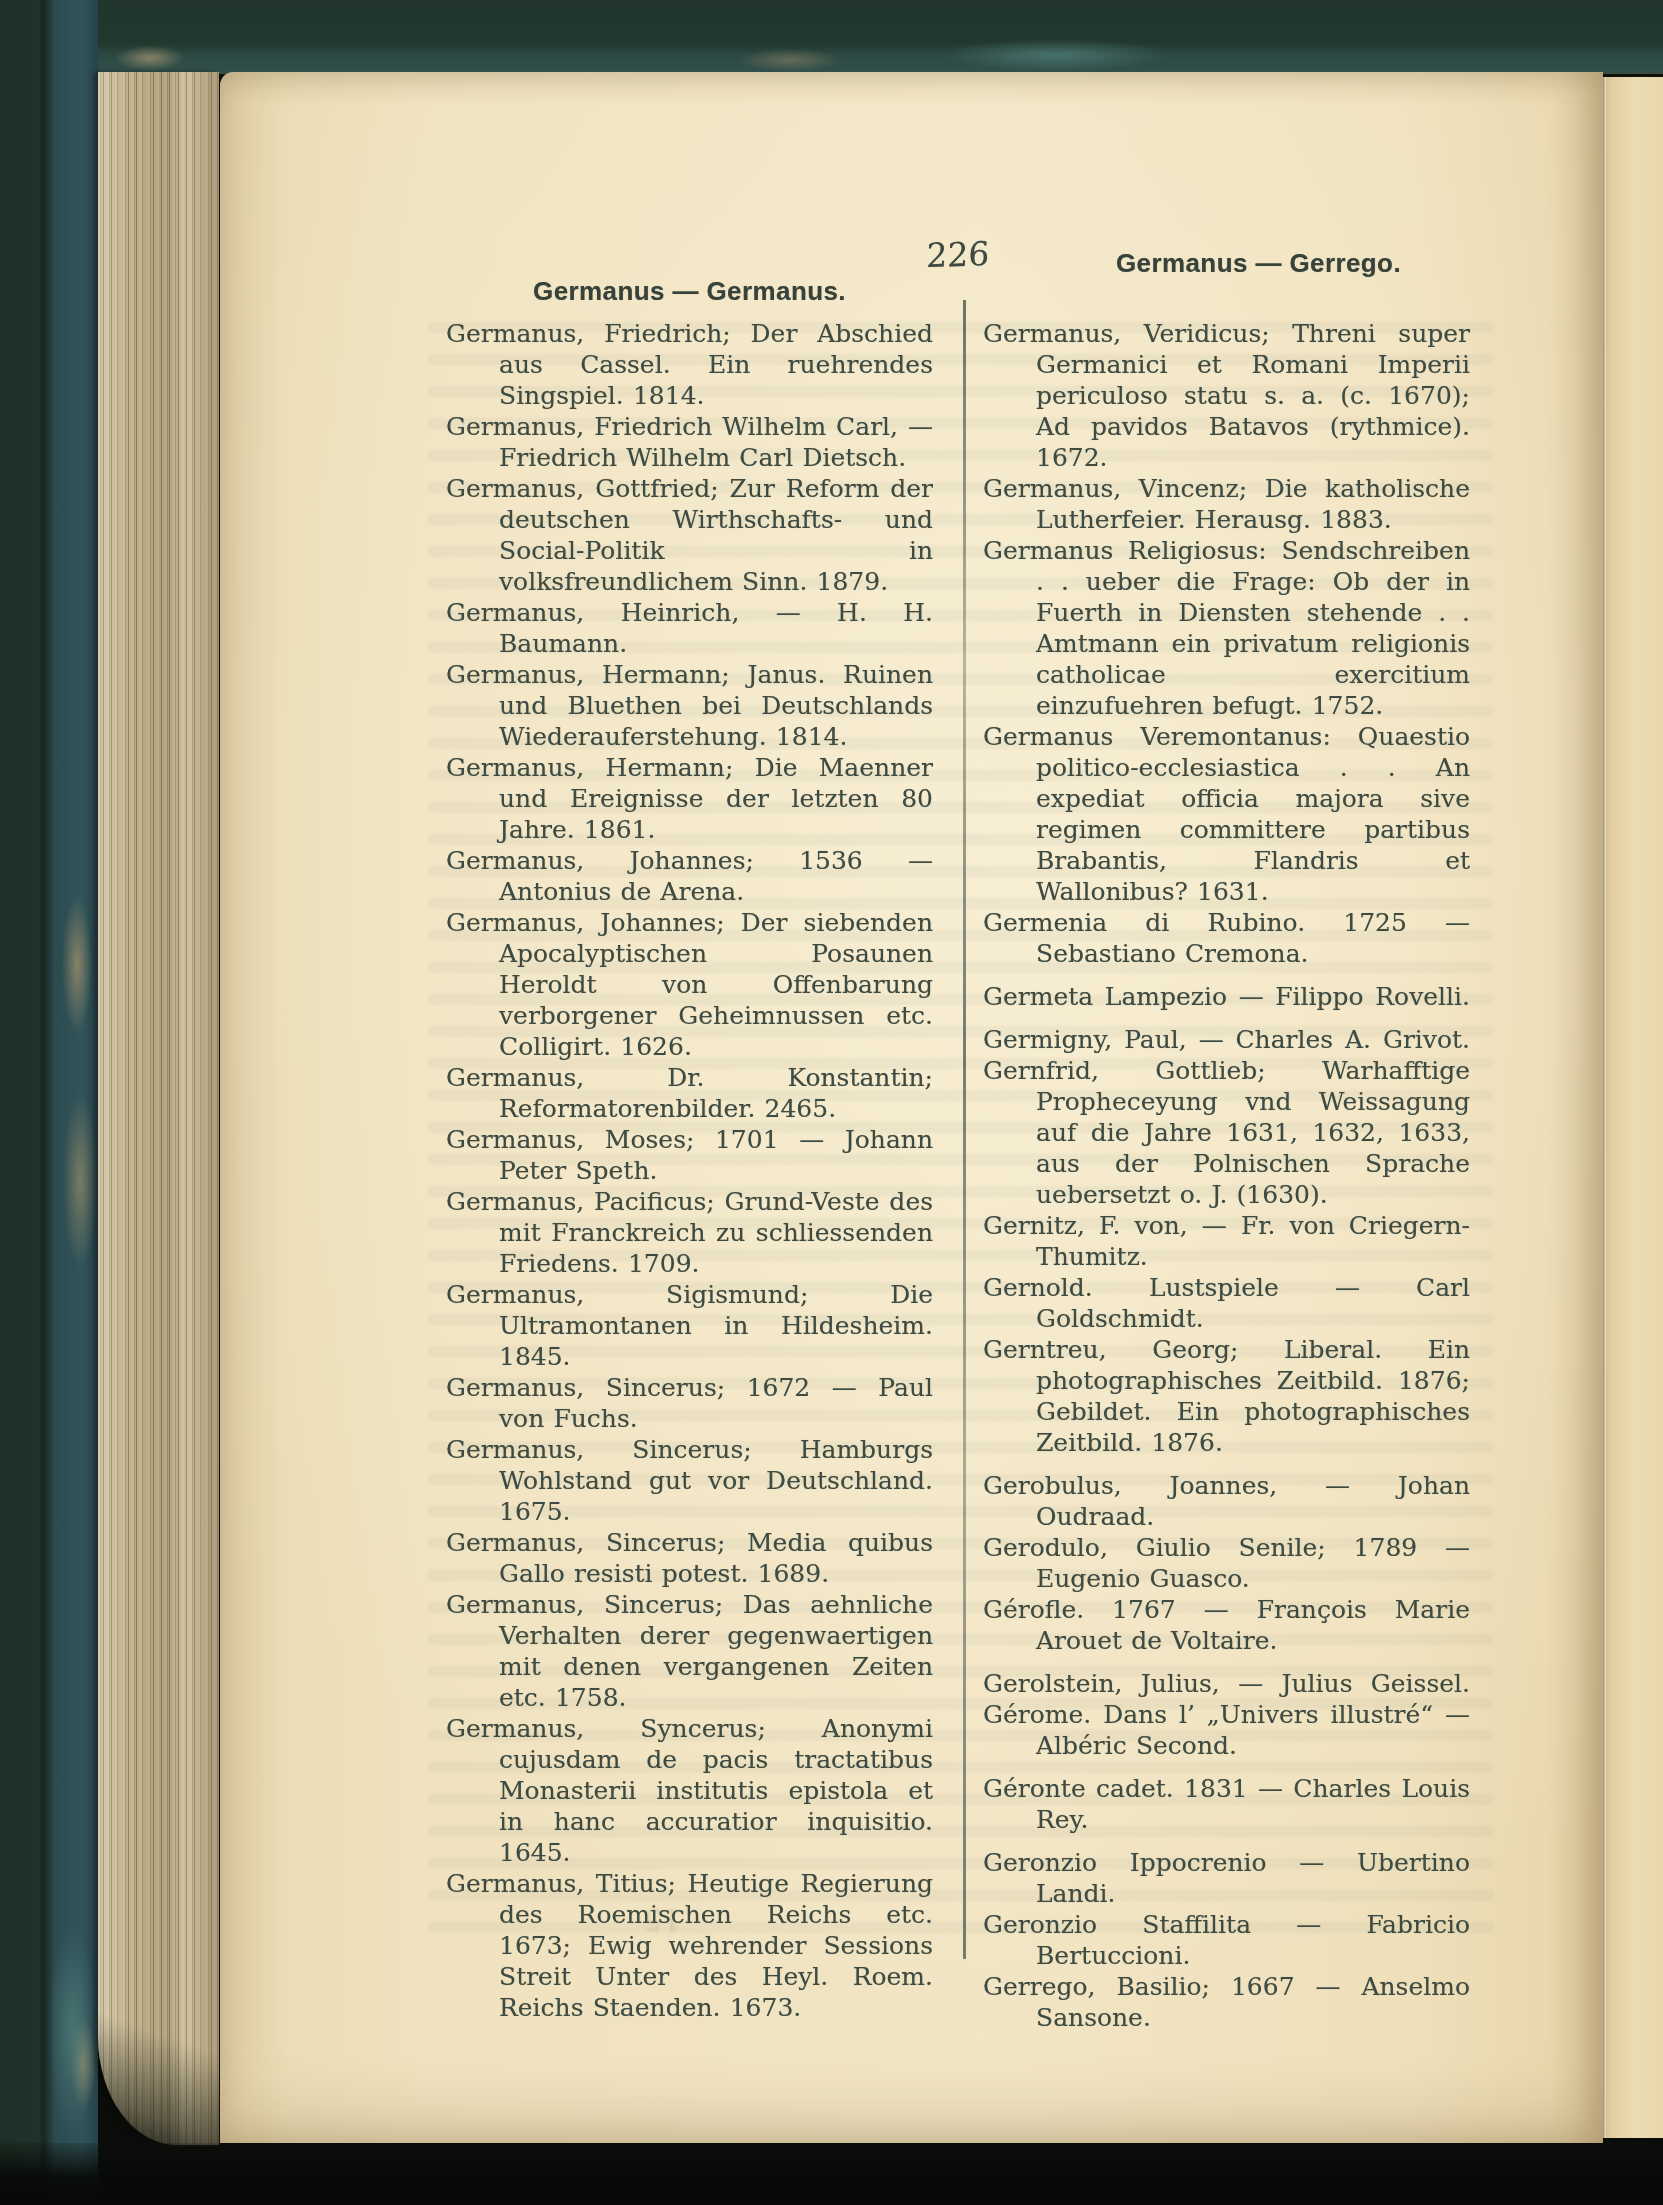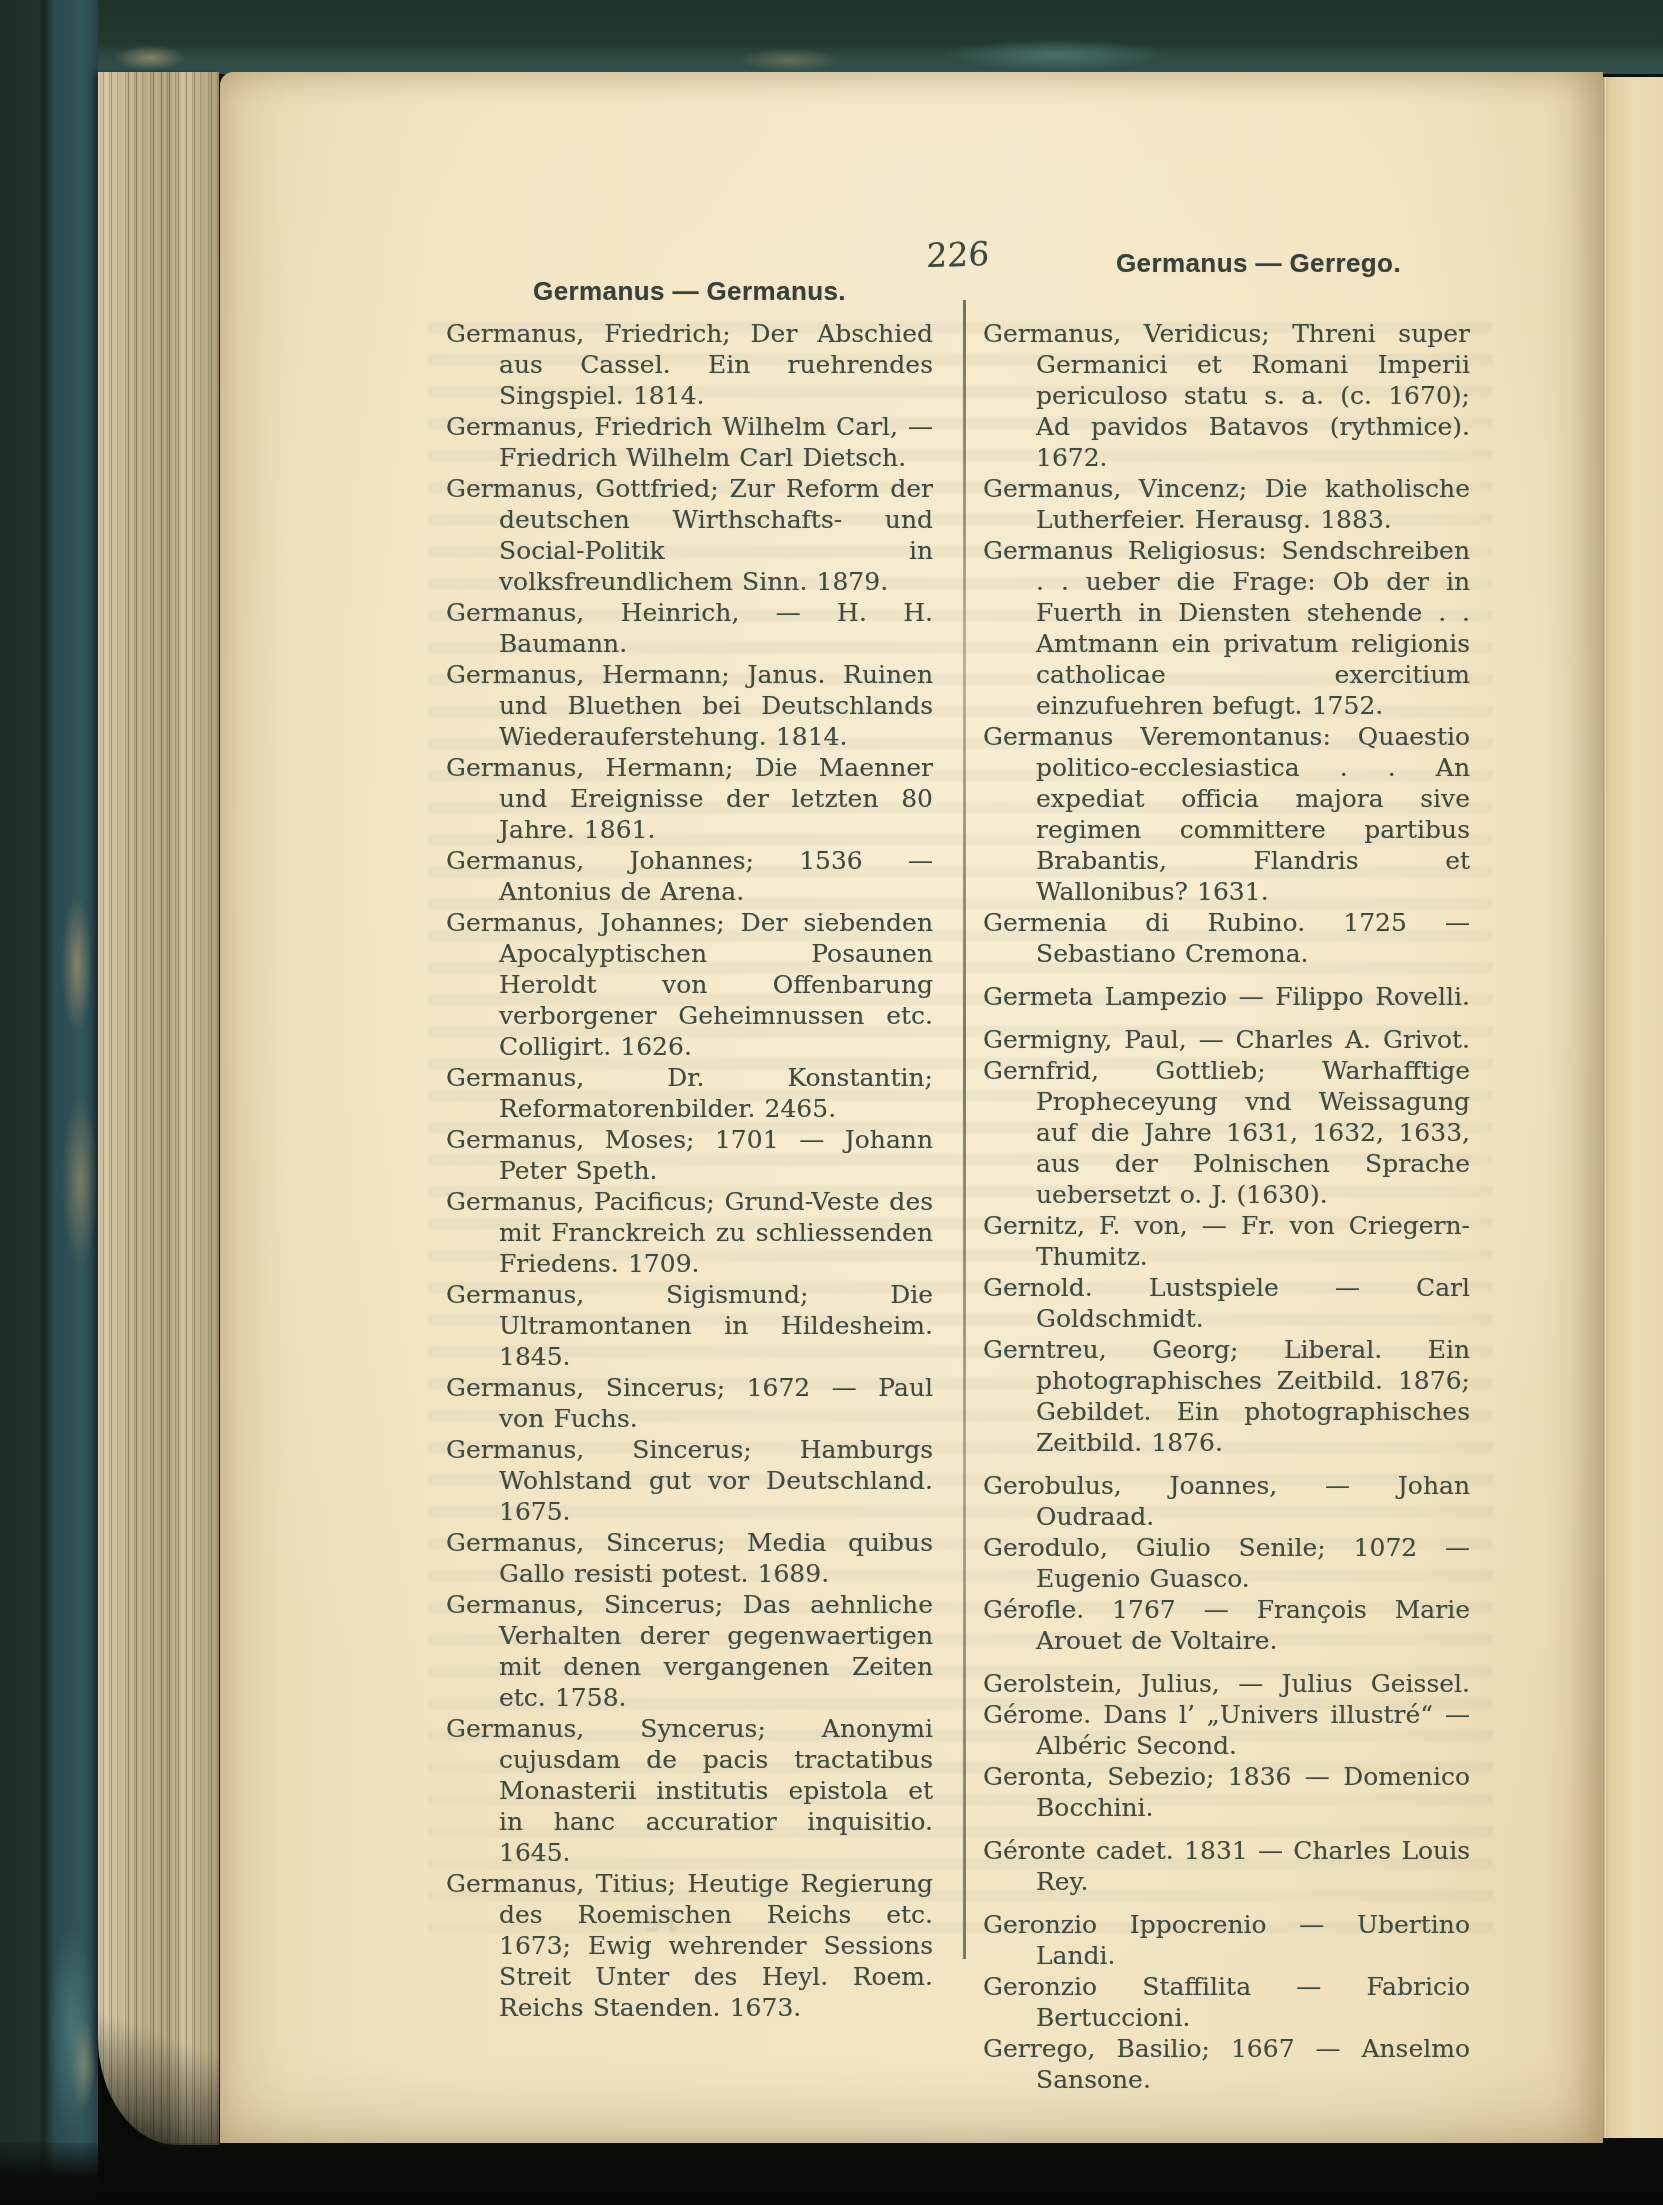--- a/index.html
+++ b/index.html
@@ -165,25 +165,24 @@
       <p class="entry">Germanus Religiosus: Sendschreiben . . ueber die Frage: Ob der in Fuerth in Diensten stehende . . Amtmann ein privatum religionis catholicae exercitium einzufuehren befugt. 1752.</p>
       <p class="entry">Germanus Veremontanus: Quaestio politico-ecclesiastica . . An expediat officia majora sive regimen committere partibus Brabantis, Flandris et Wallonibus? 1631.</p>
       <p class="entry">Germenia di Rubino. 1725 — Sebastiano Cremona.</p>
       <p class="entry one-line">Germeta Lampezio — Filippo Rovelli.</p>
       <p class="entry one-line">Germigny, Paul, — Charles A. Grivot.</p>
       <p class="entry">Gernfrid, Gottlieb; Warhafftige Propheceyung vnd Weissagung auf die Jahre 1631, 1632, 1633, aus der Polnischen Sprache uebersetzt o. J. (1630).</p>
       <p class="entry">Gernitz, F. von, — Fr. von Criegern-Thumitz.</p>
       <p class="entry">Gernold. Lustspiele — Carl Goldschmidt.</p>
       <p class="entry">Gerntreu, Georg; Liberal. Ein photographisches Zeitbild. 1876; Gebildet. Ein photographisches Zeitbild. 1876.</p>
       <p class="entry one-line">Gerobulus, Joannes, — Johan Oudraad.</p>
-      <p class="entry">Gerodulo, Giulio Senile; 1072 — Eugenio Guasco.</p>
+      <p class="entry">Gerodulo, Giulio Senile; 1789 — Eugenio Guasco.</p>
       <p class="entry">Gérofle. 1767 — François Marie Arouet de Voltaire.</p>
       <p class="entry one-line">Gerolstein, Julius, — Julius Geissel.</p>
       <p class="entry">Gérome. Dans l’ „Univers illustré“ — Albéric Second.</p>
-      <p class="entry">Geronta, Sebezio; 1836 — Domenico Bocchini.</p>
       <p class="entry one-line">Géronte cadet. 1831 — Charles Louis Rey.</p>
       <p class="entry one-line">Geronzio Ippocrenio — Ubertino Landi.</p>
       <p class="entry">Geronzio Staffilita — Fabricio Bertuccioni.</p>
       <p class="entry">Gerrego, Basilio; 1667 — Anselmo Sansone.</p>
     </div>
 
     <div class="ghost-mark">15</div>
   </div>
 
   <div class="bottom-shadow"></div>

